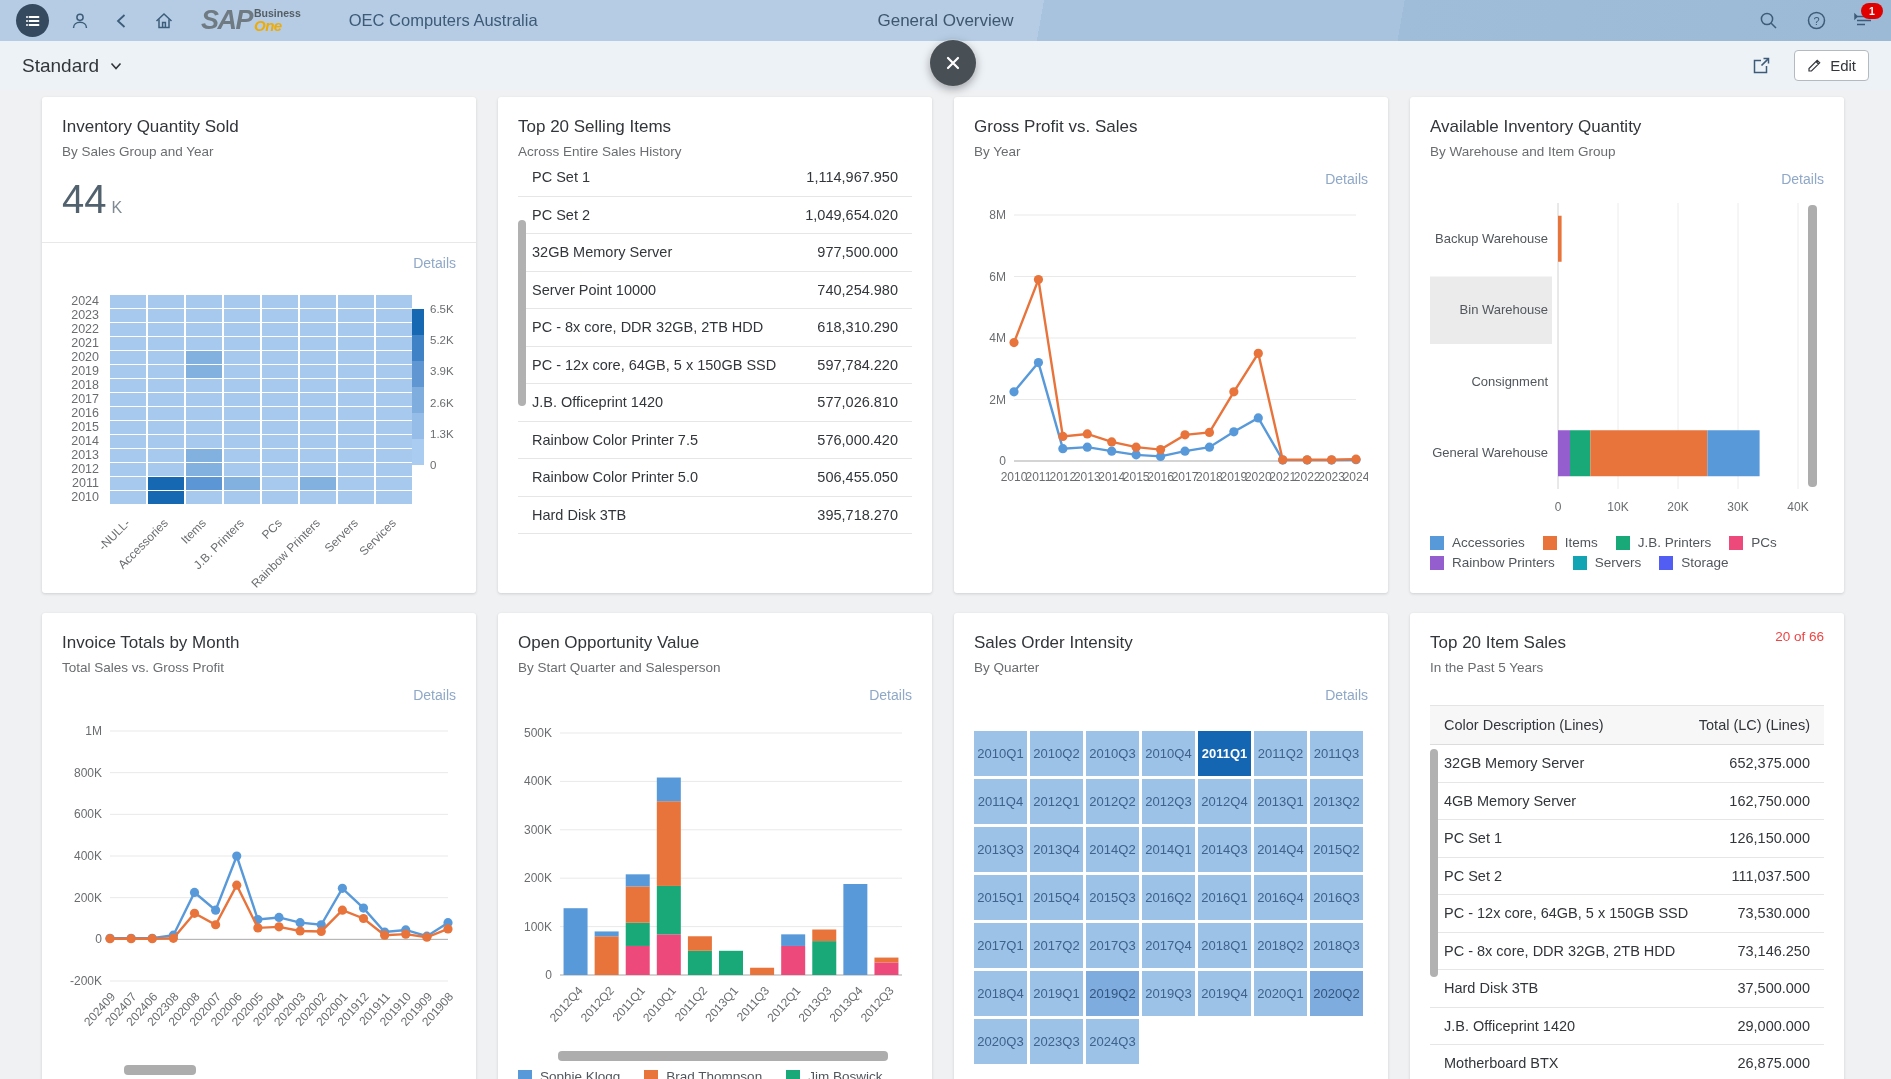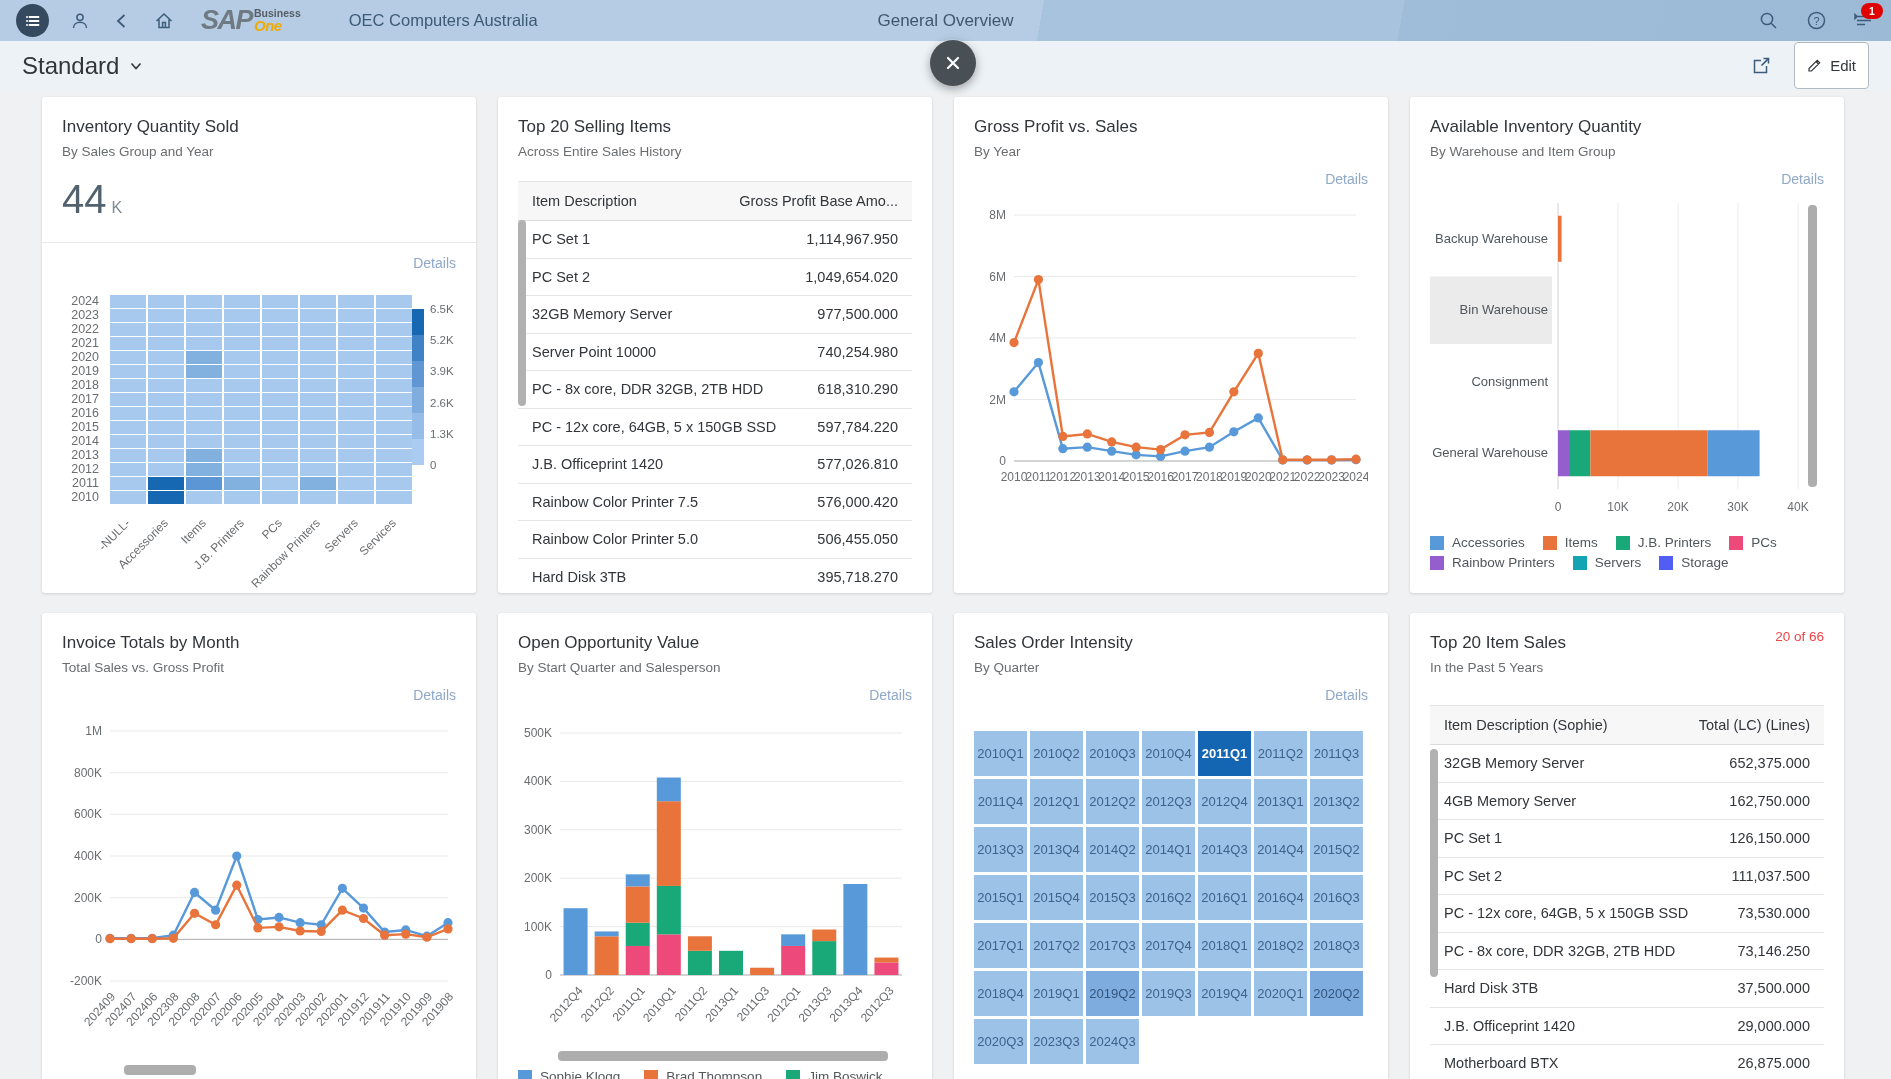--- a/index.html
+++ b/index.html
@@ -18,23 +18,23 @@
   .logo-one{font-size:15px;color:#f0ab00;font-weight:800;font-style:italic;letter-spacing:-.5px;}
   .company{color:#3d5a77;font-size:16.5px;margin-left:28px;}
   .page-title{position:absolute;left:0;right:0;text-align:center;color:#3e566e;font-size:17px;pointer-events:none;}
   .tb-right{margin-left:auto;display:flex;align-items:center;gap:26px;}
   .notif{position:relative;}
   .badge{position:absolute;top:-7px;right:-8px;min-width:16px;height:16px;border-radius:8px;background:#e00000;color:#fff;
     font-size:10.5px;display:flex;align-items:center;justify-content:center;padding:0 3px;font-weight:700;}
   
   .subheader{height:49px;background:#edf2f7;display:flex;align-items:center;padding:0 22px;position:relative;}
   .std-picker{display:flex;align-items:center;gap:9px;cursor:pointer;}
-  .std-label{font-size:24px;color:#32363a;}
+  .std-label{font-size:19px;color:#32363a;}
   .sh-right{margin-left:auto;display:flex;align-items:center;gap:22px;}
-  .edit-btn{height:47px;border:1px solid #b3bac1;background:#fff;border-radius:4px;font-size:15px;color:#32363a;
+  .edit-btn{height:31px;border:1px solid #b3bac1;background:#fff;border-radius:4px;font-size:15px;color:#32363a;
     display:flex;align-items:center;gap:8px;padding:0 12px;cursor:pointer;}
   .close-fab{position:absolute;top:40px;left:930px;width:46px;height:46px;border-radius:50%;background:#484f55;
     box-shadow:0 3px 10px rgba(0,0,0,.35),0 0 0 1px rgba(255,255,255,.3);display:flex;align-items:center;justify-content:center;z-index:50;cursor:pointer;}
   
   .grid{position:absolute;left:42px;top:97px;display:grid;grid-template-columns:repeat(4,434px);
     grid-template-rows:496px 497px;gap:20px 22px;}
   .card{background:#fff;border-radius:3px;box-shadow:0 1px 3px rgba(0,0,0,.14);padding:20px 20px 0;position:relative;overflow:hidden;}
   .card-title{font-size:17px;color:#32363a;}
   .card-sub{font-size:13.5px;color:#6a6d70;margin-top:7px;}
   .details{color:#8fa8c8;font-size:14px;text-align:right;margin-top:12px;cursor:pointer;}
@@ -355,24 +355,20 @@
             <span style="top: 118.8px;">1.3K</span>
             <span style="top: 150px;">0</span>
           </div>
       </div>
     </div>
   </section>
 
   <section class="card">
     <div class="card-title">Top 20 Selling Items</div>
     <div class="card-sub">Across Entire Sales History</div>
-    <div class="thead">
-      <span>Item Description</span>
-      <span>Gross Profit Base Amo...</span>
-    </div>
     <div id="c2rows">
         <div class="trow">
           <span class="tname">PC Set 1</span>
           <span class="tval">1,114,967.950</span>
         </div>
         <div class="trow">
           <span class="tname">PC Set 2</span>
           <span class="tval">1,049,654.020</span>
         </div>
         <div class="trow">
@@ -738,21 +734,21 @@
         <div class="sq">2023Q3</div>
         <div class="sq">2024Q3</div>
       </div>
   </section>
 
   <section class="card">
     <div class="card-title">Top 20 Item Sales</div>
     <div class="count">20 of 66</div>
     <div class="card-sub">In the Past 5 Years</div>
     <div class="thead" style="margin-top:30px;">
-      <span>Item Description (Sophie)</span>
+      <span>Color Description (Lines)</span>
       <span>Total (LC) (Lines)</span>
     </div>
     <div id="c8rows">
         <div class="trow">
           <span class="tname">32GB Memory Server</span>
           <span class="tval">652,375.000</span>
         </div>
         <div class="trow">
           <span class="tname">4GB Memory Server</span>
           <span class="tval">162,750.000</span>

